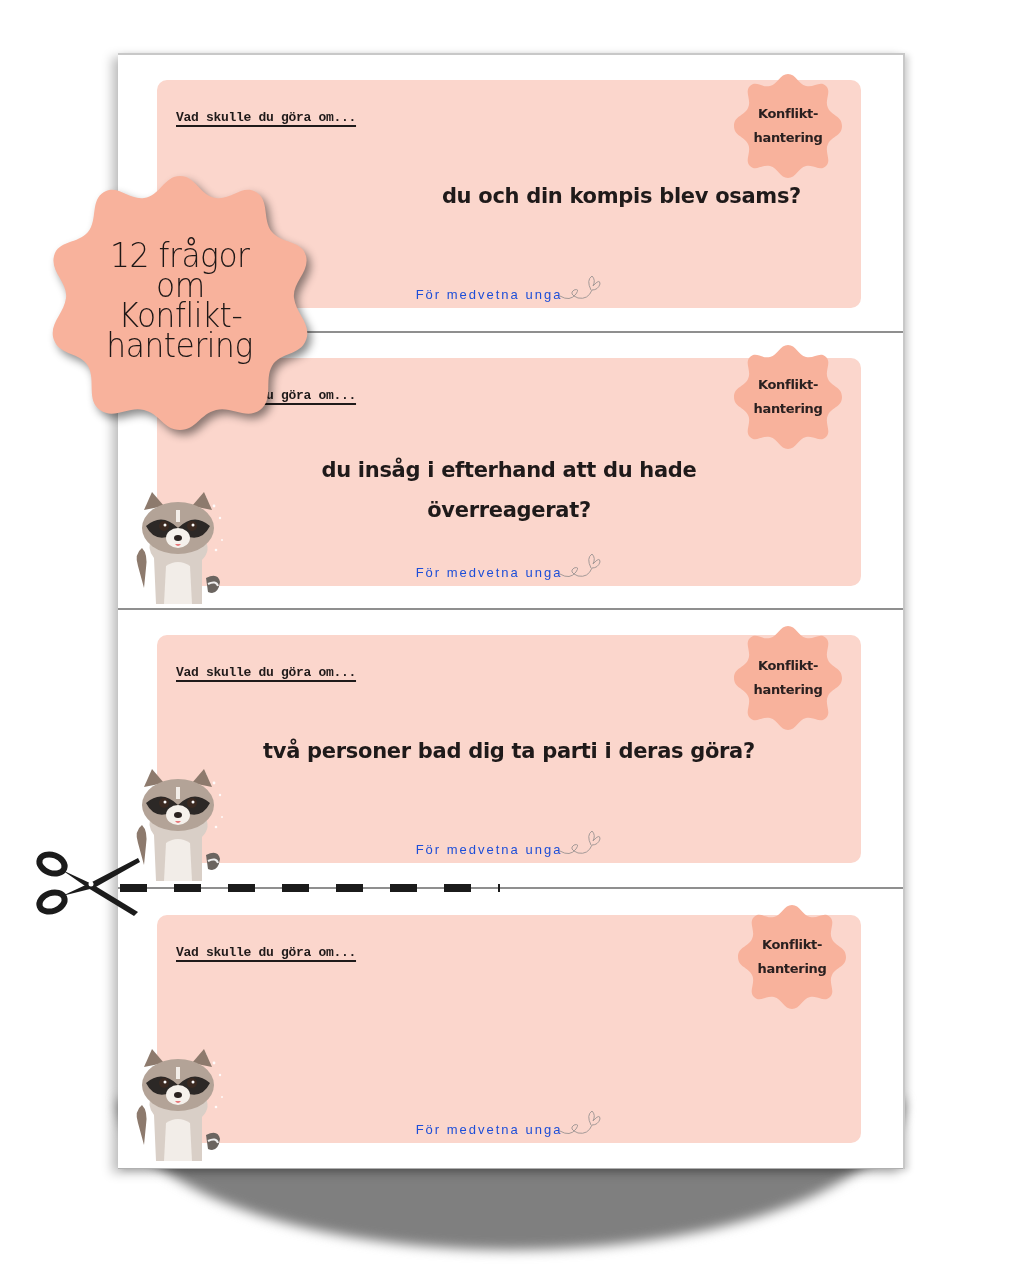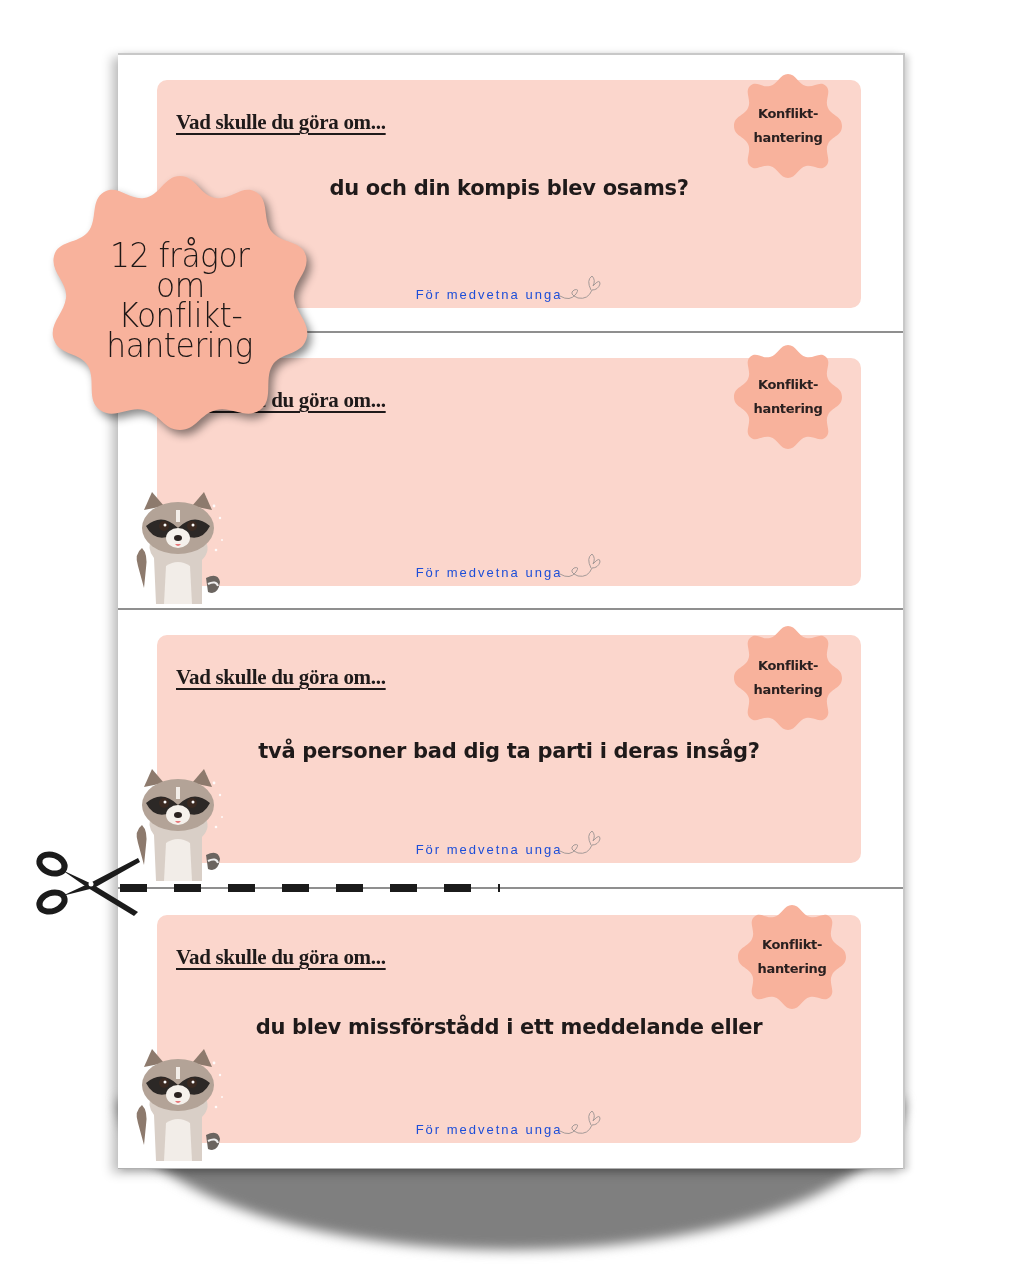--- a/index.html
+++ b/index.html
@@ -59,22 +59,22 @@
       width: 704px;
       height: 228px;
       background: #fbd6cc;
       border-radius: 10px;
     }
 
     .card-heading {
       position: absolute;
       left: 19px;
       top: 30px;
-      font-family: Liberation Serif, serif;
-      font-size: 21px;
+      font-family: Liberation Mono, monospace;
+      font-size: 13px;
       font-weight: bold;
       color: #1f1a1a;
       text-decoration: underline;
       text-decoration-thickness: 2px;
       text-underline-offset: 4px;
       letter-spacing: -0.3px;
     }
 
     .card-question {
       position: absolute;
@@ -200,21 +200,21 @@
 </head>
 <body>
 
 <div class="page-shadow"></div>
 
 <div class="page">
 
   <div class="section" style="top:0; height:278px;">
     <div class="card" style="top:25px;">
       <div class="card-heading">Vad skulle du göra om...</div>
-      <div class="card-question" style="top:88px;">
+      <div class="card-question" style="top:96px;text-align:right;">
         <div>du och din kompis blev osams?</div>
       </div>
       <div class="card-footer">
         <span>För medvetna unga</span><svg class="butterfly" width="44" height="30" viewBox="0 0 44 30">
             <path d="M2 24 Q12 30 18 22 Q22 16 16 18 Q10 22 20 26 Q30 28 34 18" fill="none" stroke="#a59a98" stroke-width="1"></path>
             <path d="M33 18 Q28 8 34 4 Q38 8 35 14 Q42 6 42 12 Q40 18 34 18" fill="none" stroke="#a59a98" stroke-width="1"></path>
           </svg>
       </div>
     </div>
     <div class="badge" style="top:15px;">
@@ -225,20 +225,24 @@
         <span>Konflikt-</span>
         <span>hantering</span>
       </div>
     </div>
     <div class="divider"></div>
   </div>
 
   <div class="section" style="top:278px; height:277px;">
     <div class="card" style="top:25px;">
       <div class="card-heading">Vad skulle du göra om...</div>
+      <div class="card-question" style="top:92px;">
+        <div>du insåg i efterhand att du hade</div>
+        <div>överreagerat?</div>
+      </div>
       <div class="card-footer">
         <span>För medvetna unga</span><svg class="butterfly" width="44" height="30" viewBox="0 0 44 30">
             <path d="M2 24 Q12 30 18 22 Q22 16 16 18 Q10 22 20 26 Q30 28 34 18" fill="none" stroke="#a59a98" stroke-width="1"></path>
             <path d="M33 18 Q28 8 34 4 Q38 8 35 14 Q42 6 42 12 Q40 18 34 18" fill="none" stroke="#a59a98" stroke-width="1"></path>
           </svg>
       </div>
     </div>
     <div class="badge" style="top:8px;">
       <svg width="112" height="112" viewBox="0 0 112 112">
         <path d="M56 4 C64 4 66 14 74 16 C82 18 88 10 94 16 C100 22 92 30 96 38 C100 46 110 46 110 56 C110 66 100 66 96 74 C92 82 100 90 94 96 C88 102 82 94 74 96 C66 98 64 108 56 108 C48 108 46 98 38 96 C30 94 24 102 18 96 C12 90 20 82 16 74 C12 66 2 66 2 56 C2 46 12 46 16 38 C20 30 12 22 18 16 C24 10 30 18 38 16 C46 14 48 4 56 4 Z" fill="#f8b29c"></path>
@@ -275,21 +279,21 @@
       <path d="M49 56 Q52 60 55 56" fill="#e8787a"></path>
       <path d="M52 22 L52 34" stroke="#f2ede8" stroke-width="4"></path>
     </svg>
     <div class="divider"></div>
   </div>
 
   <div class="section" style="top:555px; height:279px;">
     <div class="card" style="top:25px;">
       <div class="card-heading">Vad skulle du göra om...</div>
       <div class="card-question" style="top:96px;">
-        <div>två personer bad dig ta parti i deras insåg?</div>
+        <div>två personer bad dig ta parti i deras göra?</div>
       </div>
       <div class="card-footer">
         <span>För medvetna unga</span><svg class="butterfly" width="44" height="30" viewBox="0 0 44 30">
             <path d="M2 24 Q12 30 18 22 Q22 16 16 18 Q10 22 20 26 Q30 28 34 18" fill="none" stroke="#a59a98" stroke-width="1"></path>
             <path d="M33 18 Q28 8 34 4 Q38 8 35 14 Q42 6 42 12 Q40 18 34 18" fill="none" stroke="#a59a98" stroke-width="1"></path>
           </svg>
       </div>
     </div>
     <div class="badge" style="top:12px;">
       <svg width="112" height="112" viewBox="0 0 112 112">
@@ -327,21 +331,20 @@
       <path d="M49 56 Q52 60 55 56" fill="#e8787a"></path>
       <path d="M52 22 L52 34" stroke="#f2ede8" stroke-width="4"></path>
     </svg>
     <div class="divider"></div>
   </div>
 
   <div class="section" style="top:834px; height:280px;">
     <div class="card" style="top:26px;">
       <div class="card-heading">Vad skulle du göra om...</div>
       <div class="card-question" style="top:92px;">
-        <div>du blev missförstådd i ett meddelande eller</div>
       </div>
       <div class="card-footer">
         <span>För medvetna unga</span><svg class="butterfly" width="44" height="30" viewBox="0 0 44 30">
             <path d="M2 24 Q12 30 18 22 Q22 16 16 18 Q10 22 20 26 Q30 28 34 18" fill="none" stroke="#a59a98" stroke-width="1"></path>
             <path d="M33 18 Q28 8 34 4 Q38 8 35 14 Q42 6 42 12 Q40 18 34 18" fill="none" stroke="#a59a98" stroke-width="1"></path>
           </svg>
       </div>
     </div>
     <div class="badge" style="top:12px; left:618px;">
       <svg width="112" height="112" viewBox="0 0 112 112">

